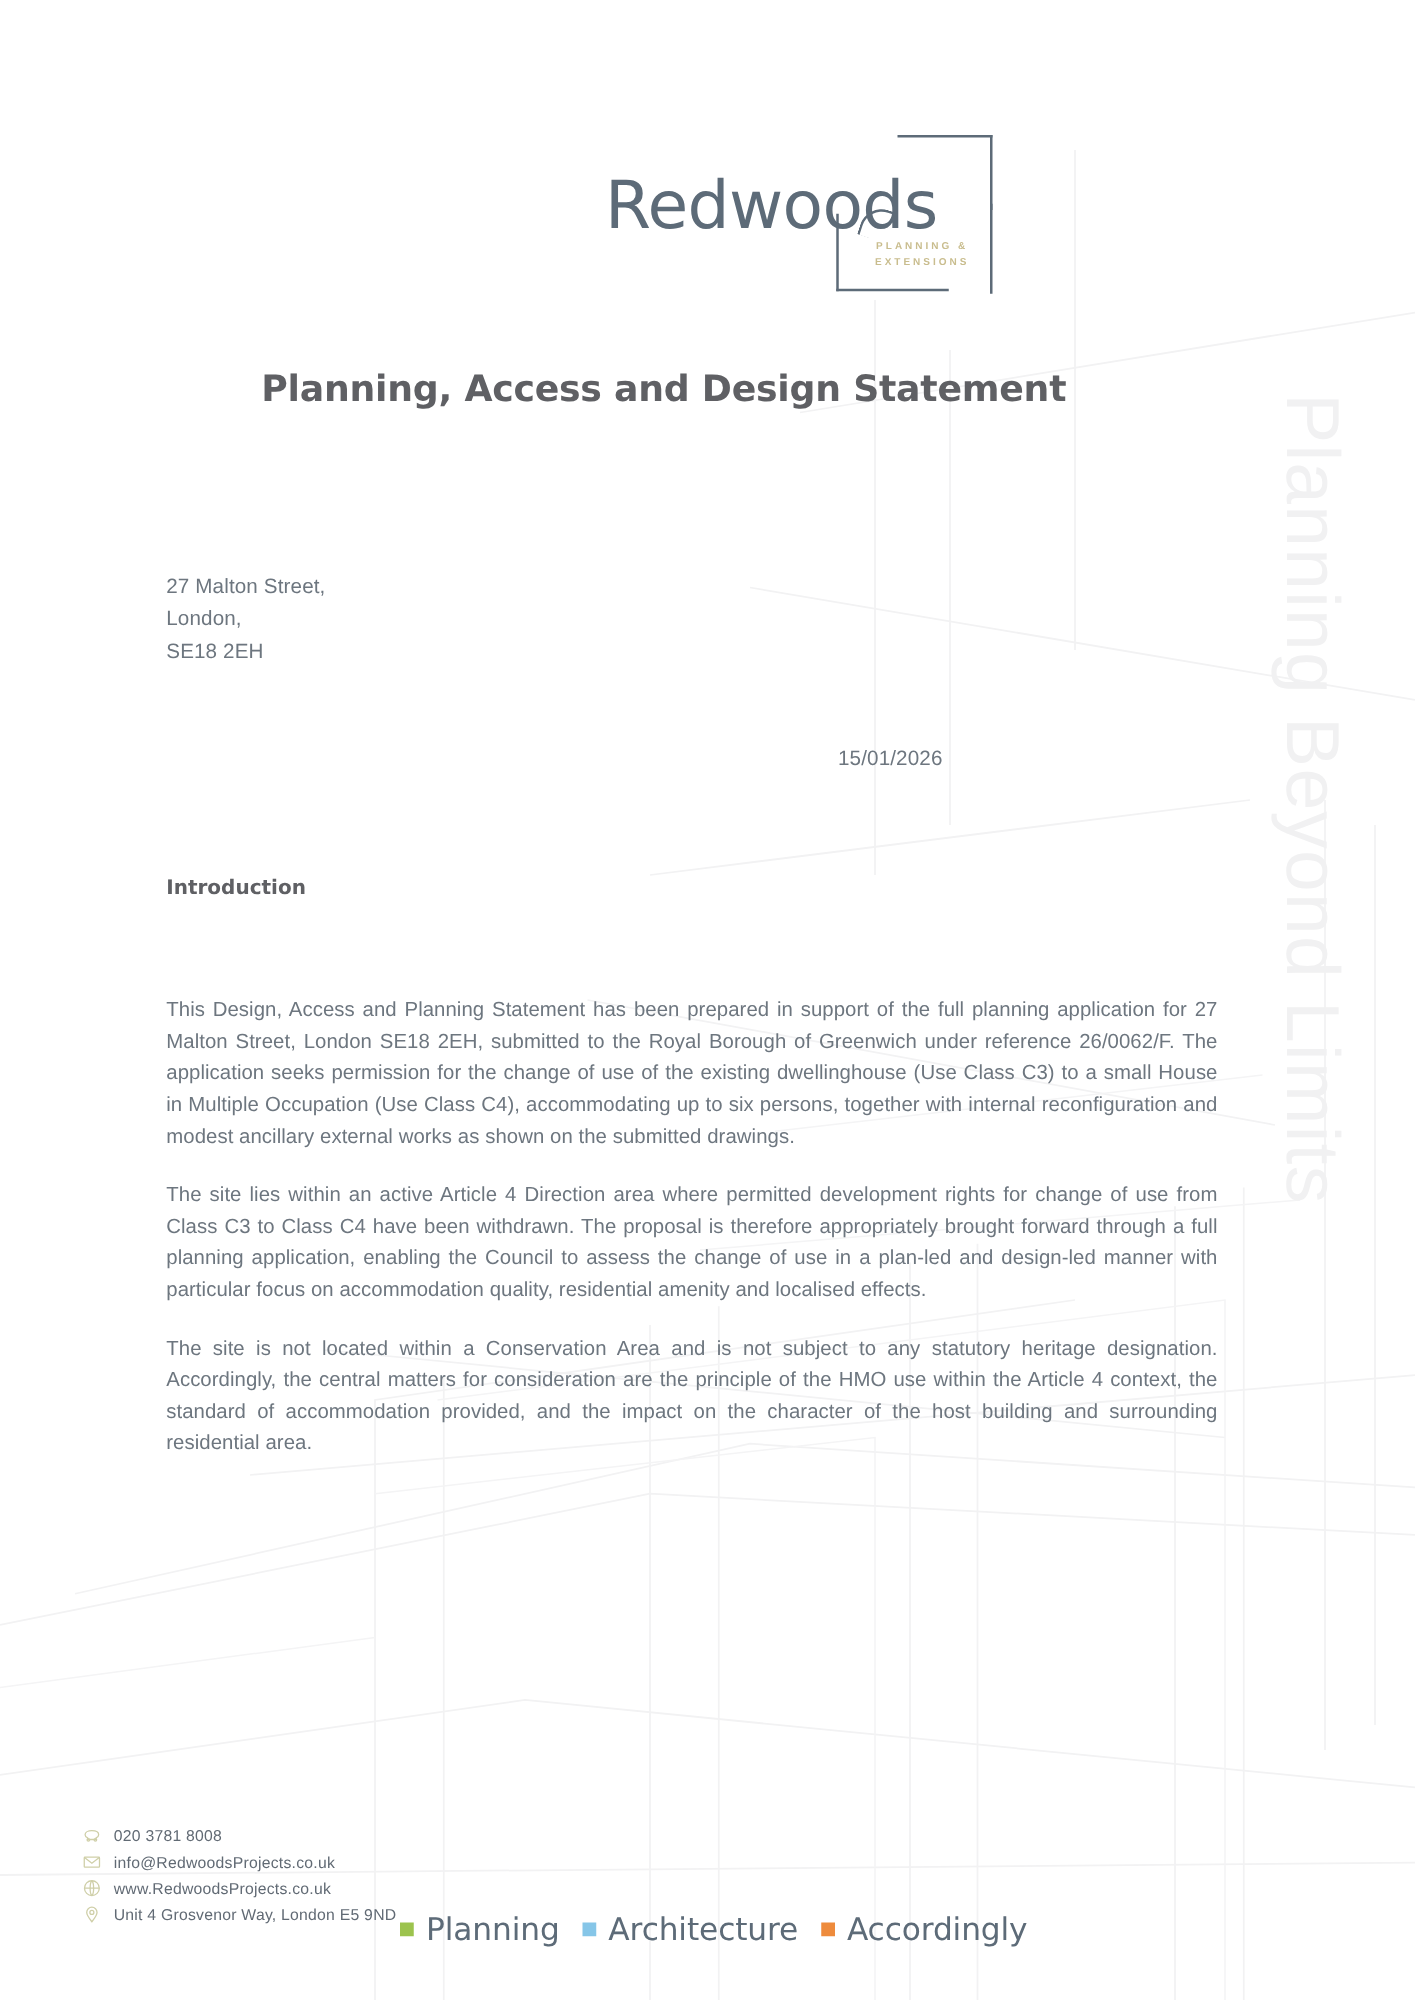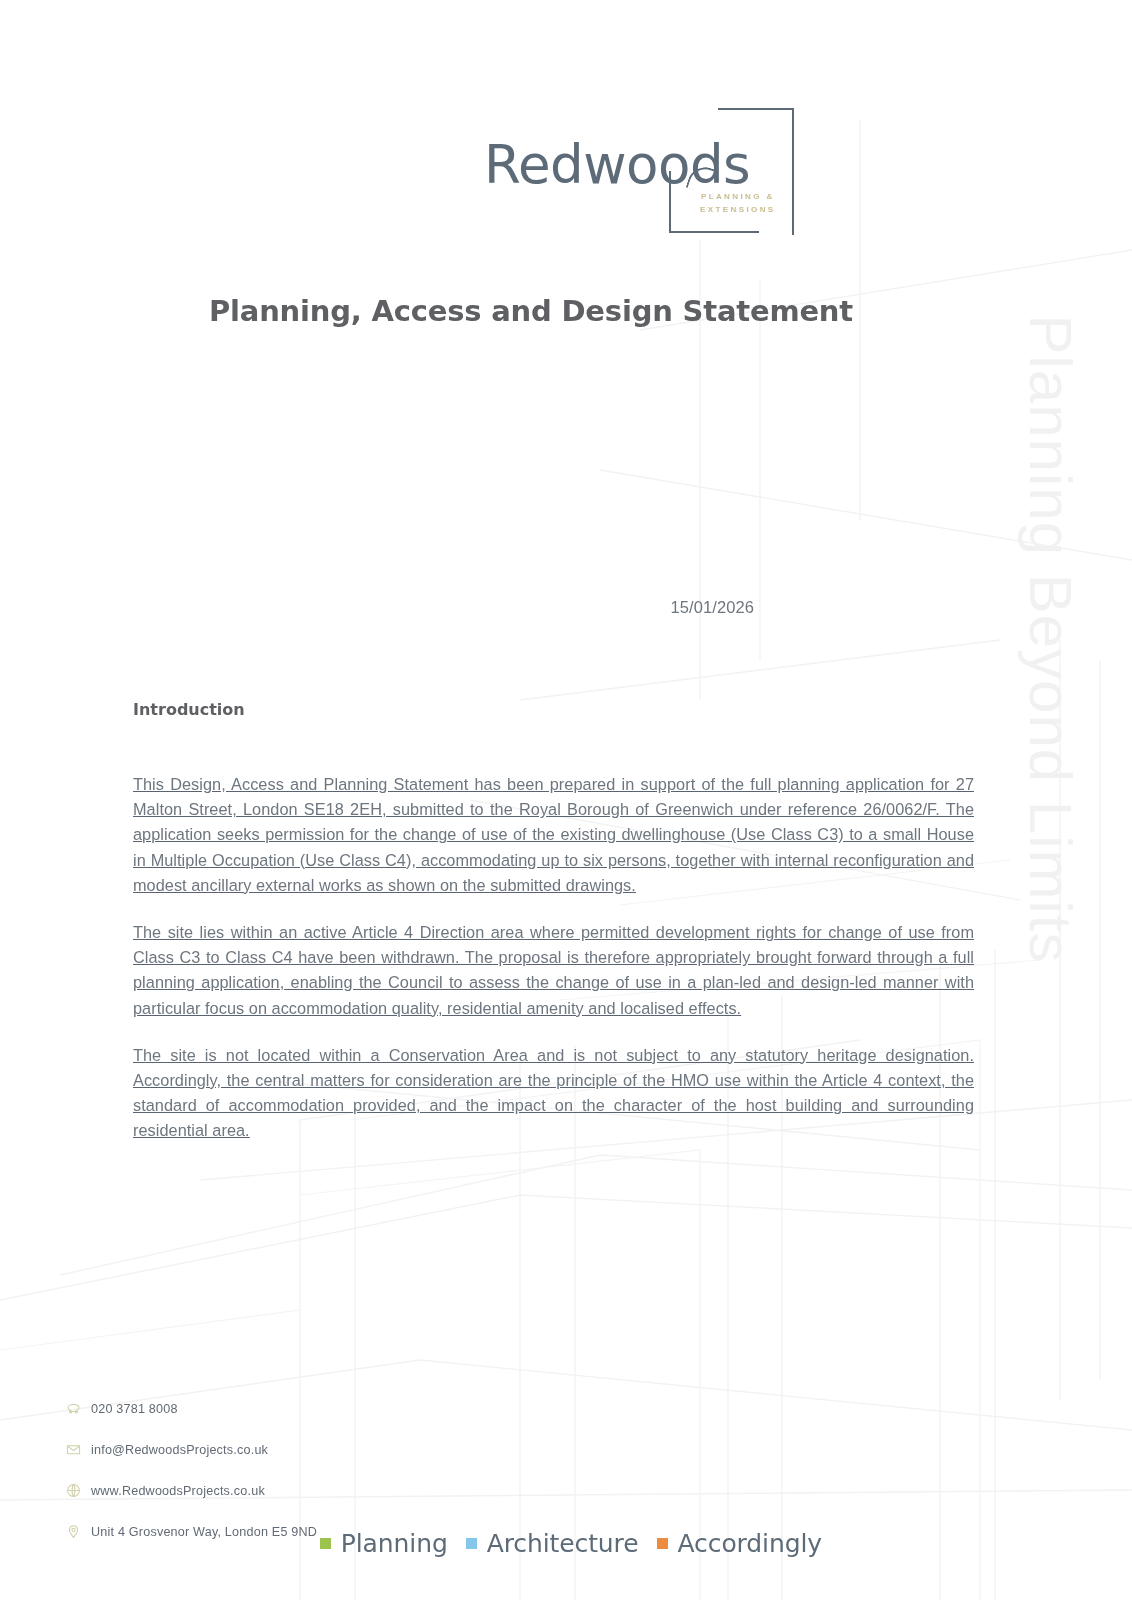--- a/index.html
+++ b/index.html
@@ -161,24 +161,23 @@
     left: 133px;
     font-size: 16px;
     font-weight: 700;
     color: #5f6064;
     font-family: "DejaVu Sans", sans-serif;
   }
 
   
   .body-copy {
     position: absolute;
-    top: 772px;
+    top: 796px;
     left: 133px;
     width: 841px;
-    text-decoration: underline;
   }
   .body-copy p {
     margin: 0 0 22px 0;
     font-size: 16.3px;
     line-height: 25.2px;
     color: #6d767f;
     text-align: justify;
     letter-spacing: 0.05px;
   }
   .body-copy p:last-child { margin-bottom: 0; }
@@ -188,21 +187,20 @@
     position: absolute;
     left: 66px;
     bottom: 58px;
     z-index: 4;
   }
   .fc-row {
     display: flex;
     align-items: center;
     height: 21px;
     gap: 10px;
-    margin-top: 20px;
   }
   .fc-icon {
     width: 15px;
     height: 15px;
     flex: 0 0 15px;
     display: flex;
     align-items: center;
     justify-content: center;
     color: #cfcfa8;
   }
@@ -292,20 +290,25 @@
     </div>
     <div class="logo-word">Redwoods</div>
     <div class="logo-sub">
       <div>PLANNING &amp;</div>
       <div>EXTENSIONS</div>
     </div>
   </div>
 
   <div class="doc-title">Planning, Access and Design Statement</div>
 
+  <div class="addr">
+    <div>27 Malton Street,</div>
+    <div>London,</div>
+    <div>SE18 2EH</div>
+  </div>
 
   <div class="doc-date">15/01/2026</div>
 
   <div class="section-h">Introduction</div>
 
   <div class="body-copy">
     <p>This Design, Access and Planning Statement has been prepared in support of the full planning application for 27 Malton Street, London SE18 2EH, submitted to the Royal Borough of Greenwich under reference 26/0062/F. The application seeks permission for the change of use of the existing dwellinghouse (Use Class C3) to a small House in Multiple Occupation (Use Class C4), accommodating up to six persons, together with internal reconfiguration and modest ancillary external works as shown on the submitted drawings.</p>
     <p>The site lies within an active Article 4 Direction area where permitted development rights for change of use from Class C3 to Class C4 have been withdrawn. The proposal is therefore appropriately brought forward through a full planning application, enabling the Council to assess the change of use in a plan-led and design-led manner with particular focus on accommodation quality, residential amenity and localised effects.</p>
     <p>The site is not located within a Conservation Area and is not subject to any statutory heritage designation. Accordingly, the central matters for consideration are the principle of the HMO use within the Article 4 context, the standard of accommodation provided, and the impact on the character of the host building and surrounding residential area.</p>
   </div>

